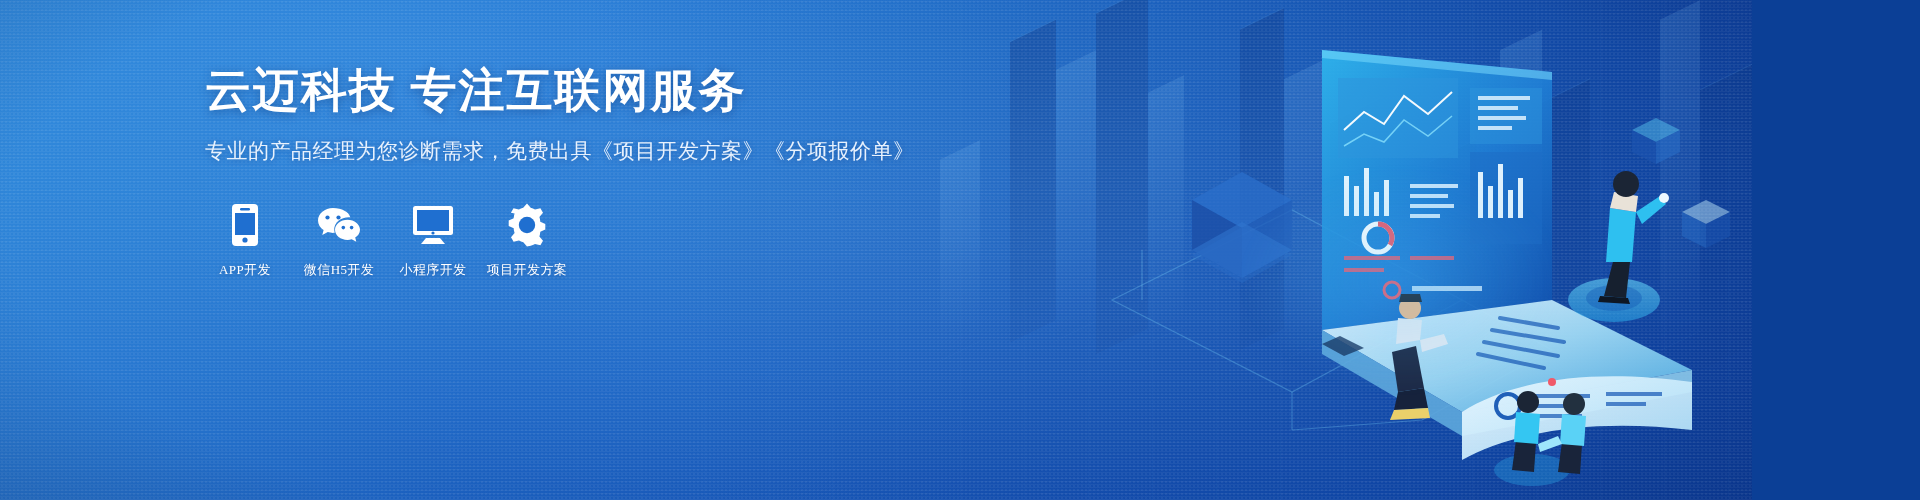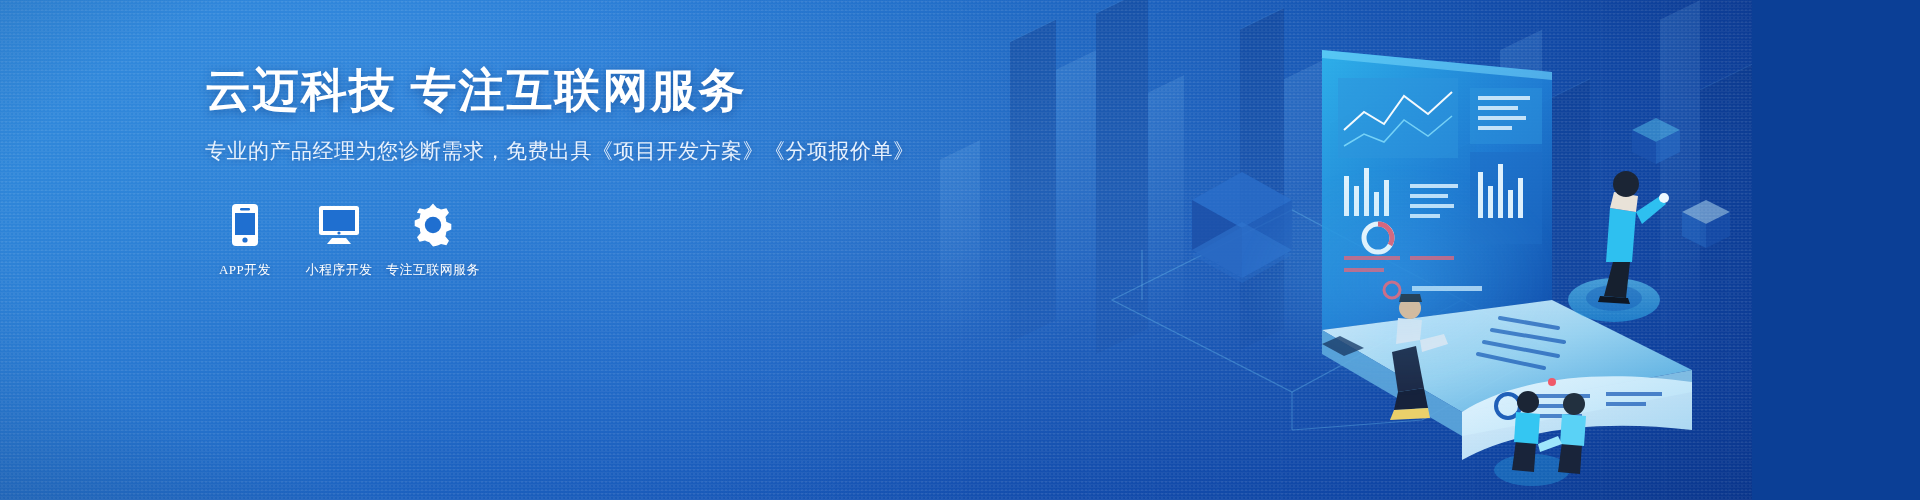--- a/index.html
+++ b/index.html
@@ -293,39 +293,52 @@
             <rect x="2" y="1" width="26" height="42" rx="4"></rect>
             <rect x="10" y="5" width="10" height="2.4" rx="1.2" fill="#1f6fd0"></rect>
             <rect x="5" y="10" width="20" height="22" fill="#1f6fd0"></rect>
             <circle cx="15" cy="37" r="2.6" fill="#1f6fd0"></circle>
           </svg>
         </span>
         <span class="svc-label">APP开发</span>
       </div>
 
 
+      <div class="svc">
+        <span class="svc-ico">
+          <svg width="46" height="44" viewBox="0 0 46 44" fill="#ffffff">
+            <path d="M17 5C8.7 5 2 10.6 2 17.5c0 3.9 2.2 7.4 5.6 9.6L6.3 32l5.5-2.9c1.6.5 3.4.8 5.2.8 .6 0 1.2 0 1.8-.1-.4-1.1-.6-2.3-.6-3.5 0-6.7 6.5-12.1 14.6-12.1 .5 0 1 0 1.5.1C33.1 9 25.8 5 17 5z"></path>
+            <circle cx="11.5" cy="14.5" r="2.1" fill="#1f6fd0"></circle>
+            <circle cx="22.5" cy="14.5" r="2.1" fill="#1f6fd0"></circle>
+            <path d="M44 26.8c0-5.6-5.6-10.1-12.5-10.1S19 21.2 19 26.8c0 5.6 5.6 10.1 12.5 10.1 1.5 0 2.9-.2 4.2-.6l4.6 2.4-1.1-4.1c2.9-1.8 4.8-4.6 4.8-7.8z"></path>
+            <circle cx="27.3" cy="24.6" r="1.8" fill="#1f6fd0"></circle>
+            <circle cx="35.6" cy="24.6" r="1.8" fill="#1f6fd0"></circle>
+          </svg>
+        </span>
+        <span class="svc-label">微信H5开发</span>
+      </div>
 
       <div class="svc">
         <span class="svc-ico">
           <svg width="44" height="44" viewBox="0 0 44 44" fill="#ffffff">
             <rect x="2" y="3" width="40" height="29" rx="2.5"></rect>
             <rect x="6" y="7" width="32" height="21" fill="#1f6fd0"></rect>
             <circle cx="22" cy="30" r="1.6" fill="#1f6fd0"></circle>
             <path d="M15 35h14l5 6H10z"></path>
           </svg>
         </span>
         <span class="svc-label">小程序开发</span>
       </div>
 
       <div class="svc">
         <span class="svc-ico">
           <svg width="44" height="44" viewBox="0 0 44 44" fill="#ffffff">
             <path d="M22 0.5l3.7 4.2a17.6 17.6 0 0 1 4.3 1.8l5.4-1.3 2.6 4.6-3.6 4.3c.5 1.5.8 3 .9 4.6l5 2.4v5.3l-5 2.4a17.4 17.4 0 0 1-.9 4.6l3.6 4.3-2.6 4.6-5.4-1.3a17.6 17.6 0 0 1-4.3 1.8L22 43.5l-3.7-4.2a17.6 17.6 0 0 1-4.3-1.8l-5.4 1.3-2.6-4.6 3.6-4.3a17.4 17.4 0 0 1-.9-4.6l-5-2.4v-5.3l5-2.4c.1-1.6.4-3.1.9-4.6L5.9 9.8l2.6-4.6 5.4 1.3a17.6 17.6 0 0 1 4.3-1.8L22 .5z"></path>
             <circle cx="22" cy="22" r="8.2" fill="#1f6fd0"></circle>
           </svg>
         </span>
-        <span class="svc-label">专注互联网服务</span>
+        <span class="svc-label">项目开发方案</span>
       </div>
 
     </div>
   </div>
 
 </div>
 
 </body></html>

